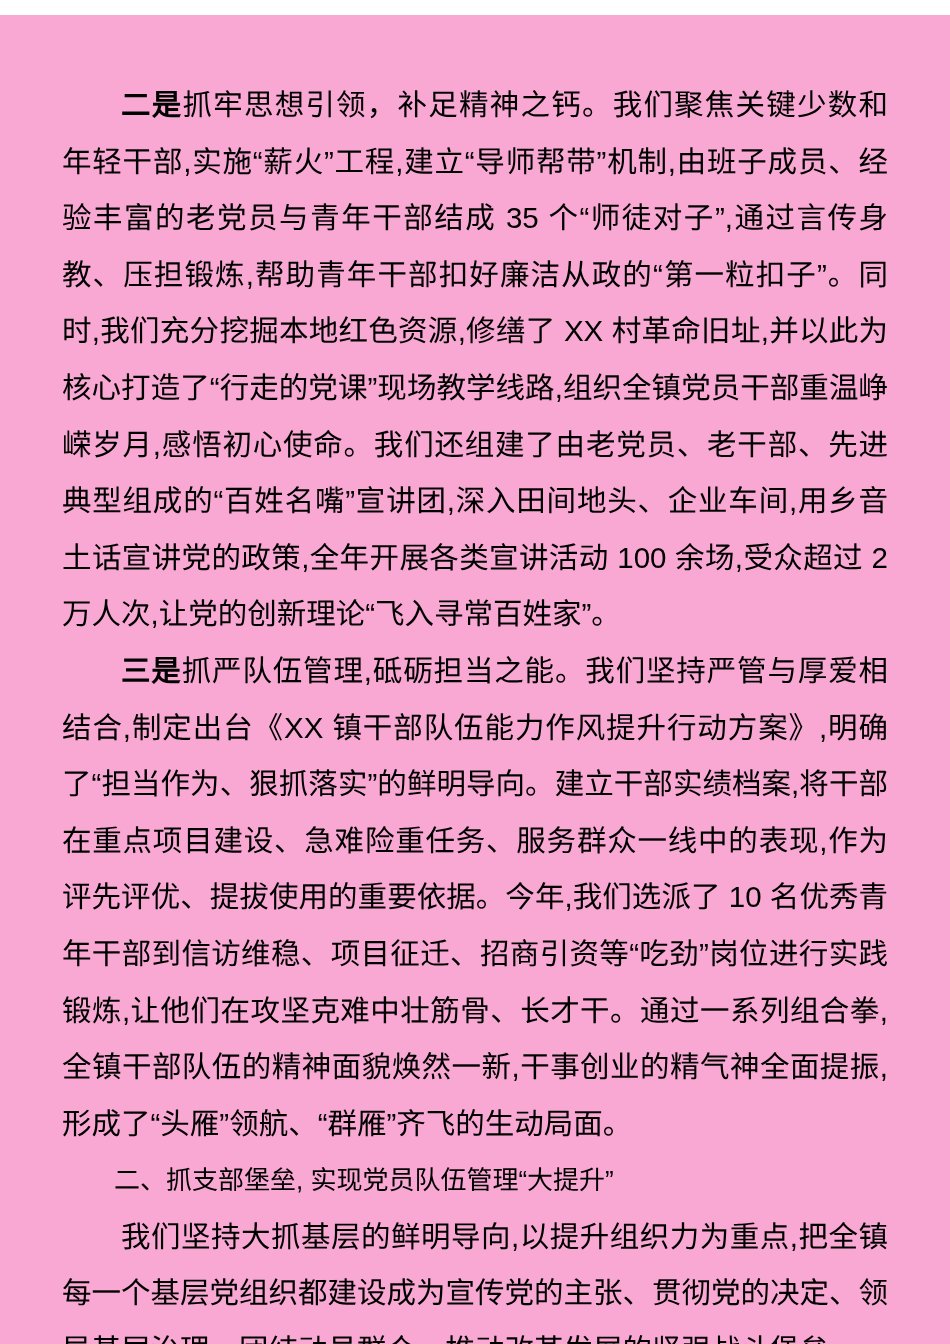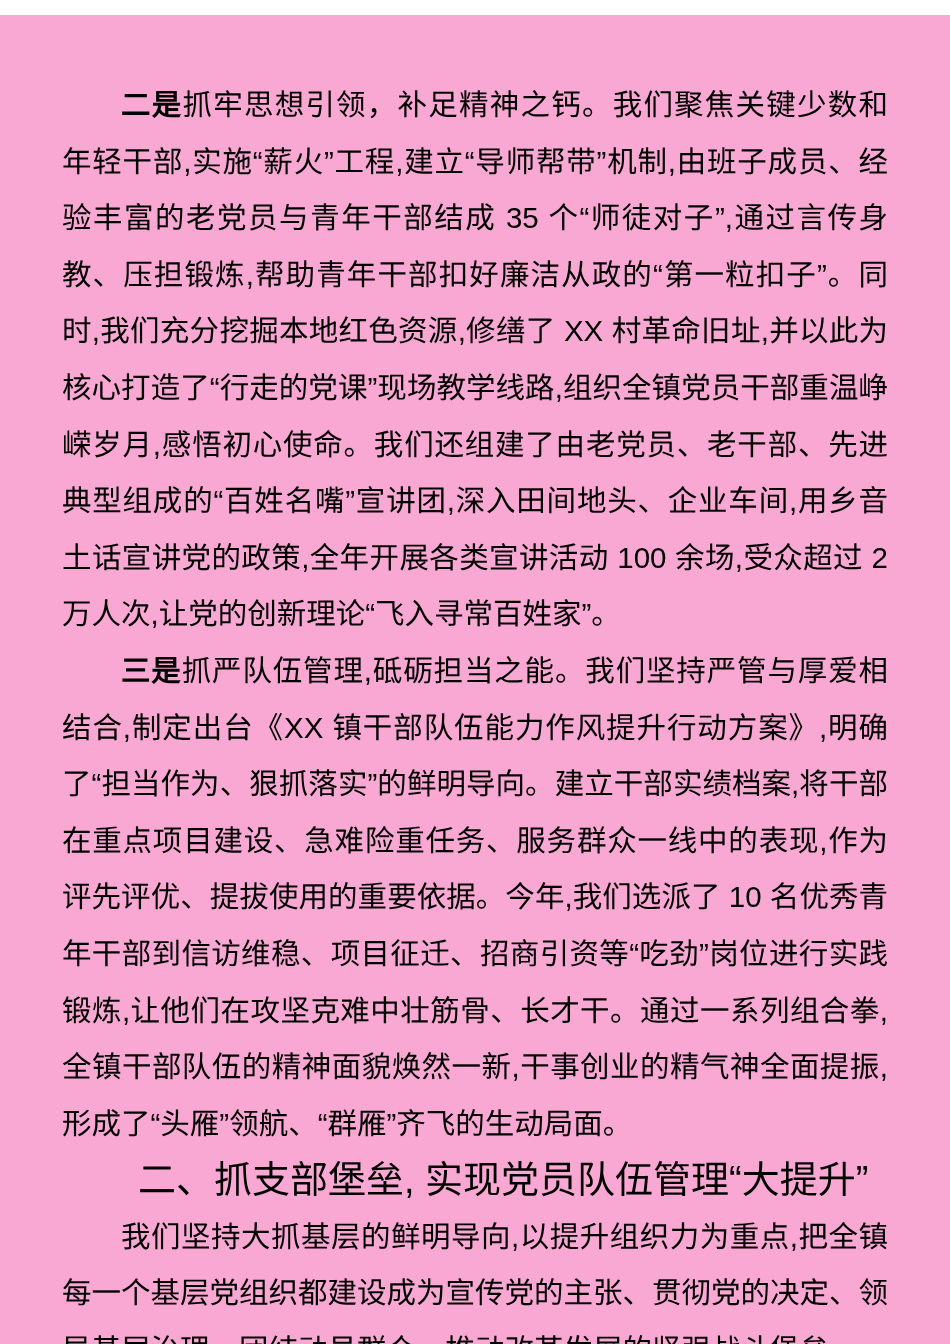--- a/index.html
+++ b/index.html
@@ -49,21 +49,21 @@
     text-indent: 2em;
   }
   
   .lead {
     font-weight: 700;
   }
   
   .section-heading {
     margin: 0;
     padding: 0;
-    font-size: 38px;
+    font-size: 26px;
     line-height: 56.6px;
     color: #000000;
     text-indent: 2em;
     text-align: left;
     font-weight: 400;
   }
 </style>
 </head>
 <body>
 

